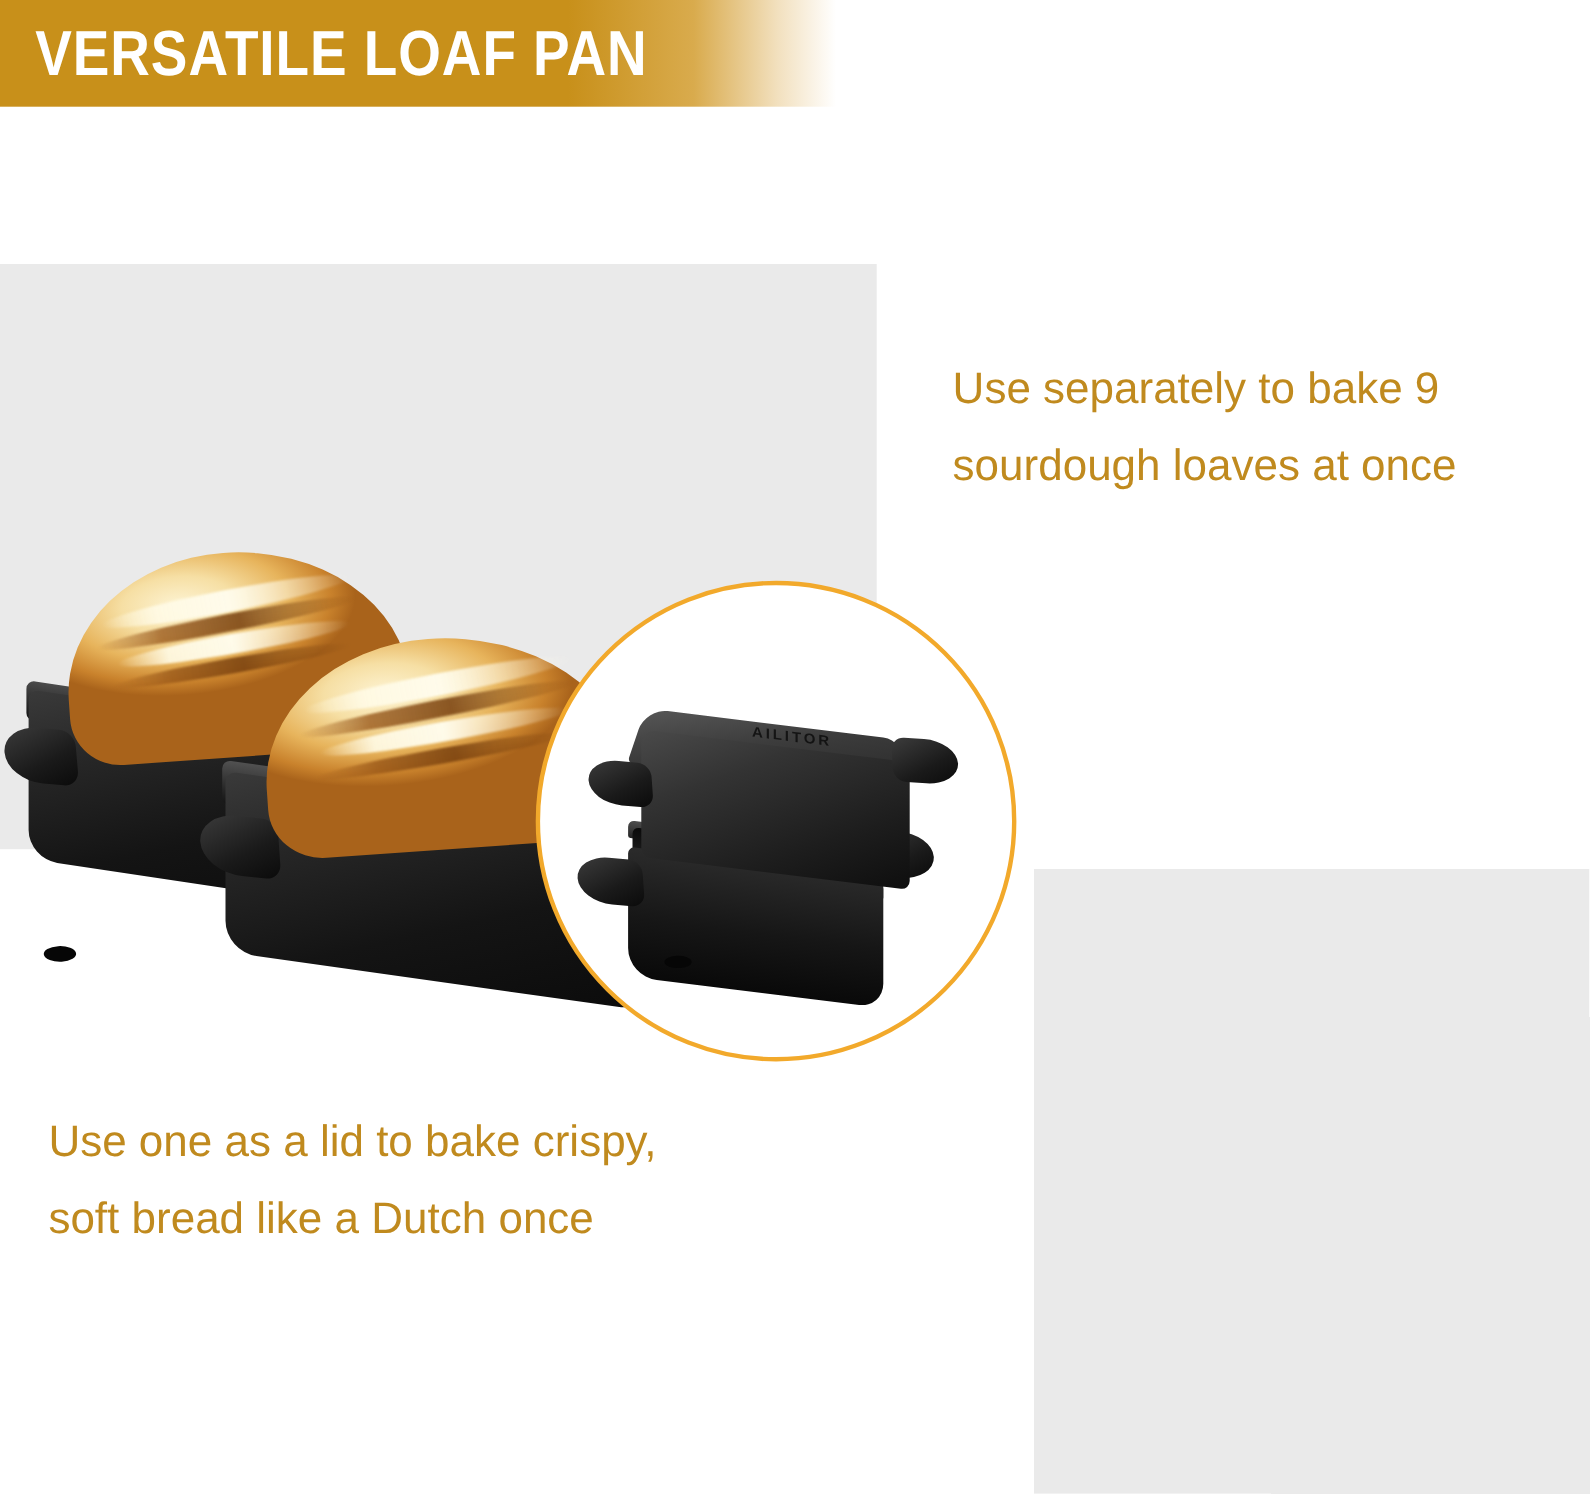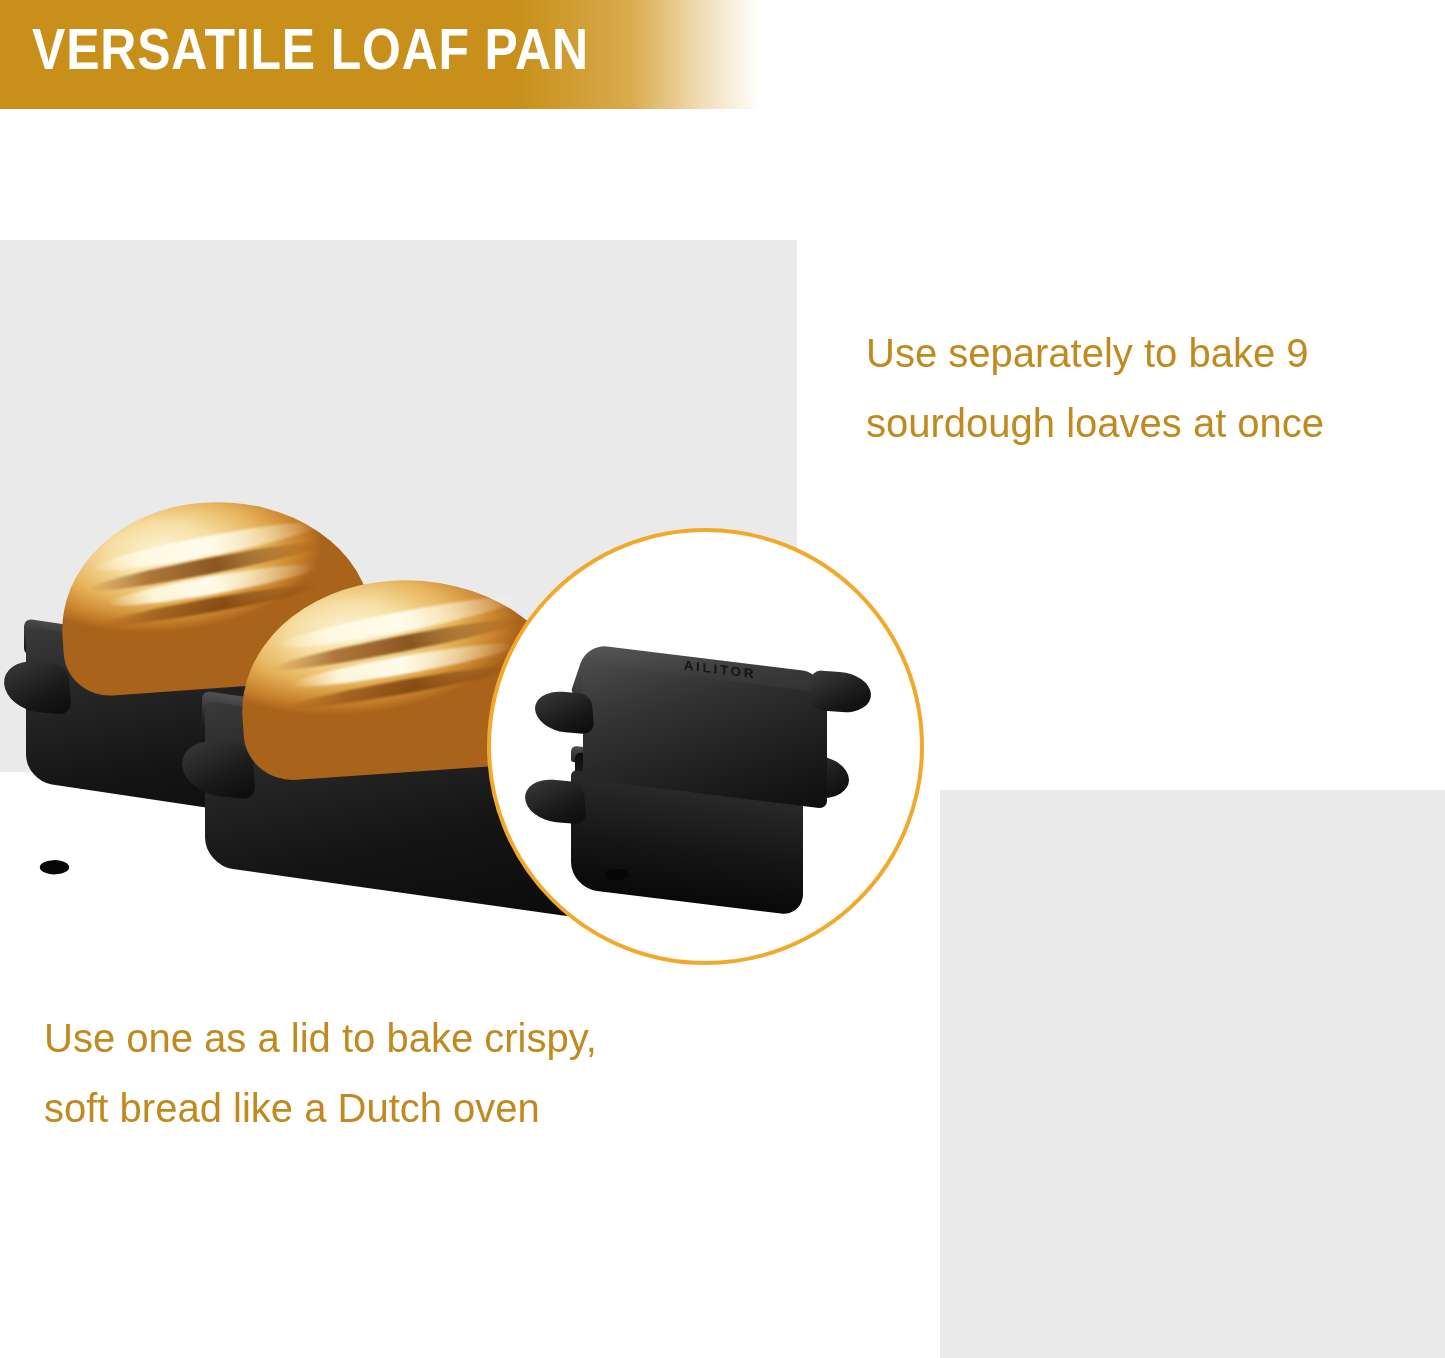--- a/index.html
+++ b/index.html
@@ -1,20 +1,20 @@
 <!DOCTYPE html>
 <html><head>
 <meta charset="utf-8">
 <style>
   html,body{margin:0;padding:0;background:#fff;}
   body{width:1445px;height:1358px;position:relative;overflow:hidden;
        font-family:"Liberation Sans",sans-serif;}
 
   
-  #banner{position:absolute;left:0;top:0;width:760px;height:109px;
+  #banner{position:absolute;left:0;top:0;width:760px;height:97px;
     background:linear-gradient(to right,#C8901A 0%,#C8901A 68%,#D9AB4D 83%,#F2E0BE 93%,#FFFFFF 100%);}
   #banner-title{position:absolute;left:32px;top:9px;width:700px;height:80px;
     color:#FFFFFF;font-size:58px;line-height:80px;font-weight:bold;
     letter-spacing:1px;white-space:nowrap;
     font-family:"Liberation Sans Narrow","Liberation Sans",sans-serif;
     transform:scaleX(.86);transform-origin:left center;}
 
   
   .panel{position:absolute;background:#EAEAEA;}
 
@@ -157,21 +157,21 @@
       <div class="crust-score" style="left:38px;top:32px;width:248px;height:20px;transform:rotate(-7deg);"></div>
       <div class="crust-dark" style="left:32px;top:56px;width:256px;height:16px;transform:rotate(-7deg);"></div>
       <div class="crust-score" style="left:50px;top:76px;width:228px;height:18px;transform:rotate(-6deg);"></div>
       <div class="crust-dark" style="left:44px;top:100px;width:234px;height:14px;transform:rotate(-6deg);"></div>
     </div>
   </div>
 </div>
 
 <div class="copy" id="copy-tr">Use separately to bake 9 sourdough loaves at once</div>
 
-<div class="copy" id="copy-bl">Use one as a lid to bake crispy, soft bread like a Dutch oven</div>
+<div class="copy" id="copy-bl">Use one as a lid to bake crispy, soft bread like a Dutch once</div>
 
 <div class="panel" id="panel-br">
   
 </div>
 
 <div id="circle">
   <div id="c-scene">
 
     <div id="c-pan-rim"></div>
     <div id="c-pan-in"></div>

